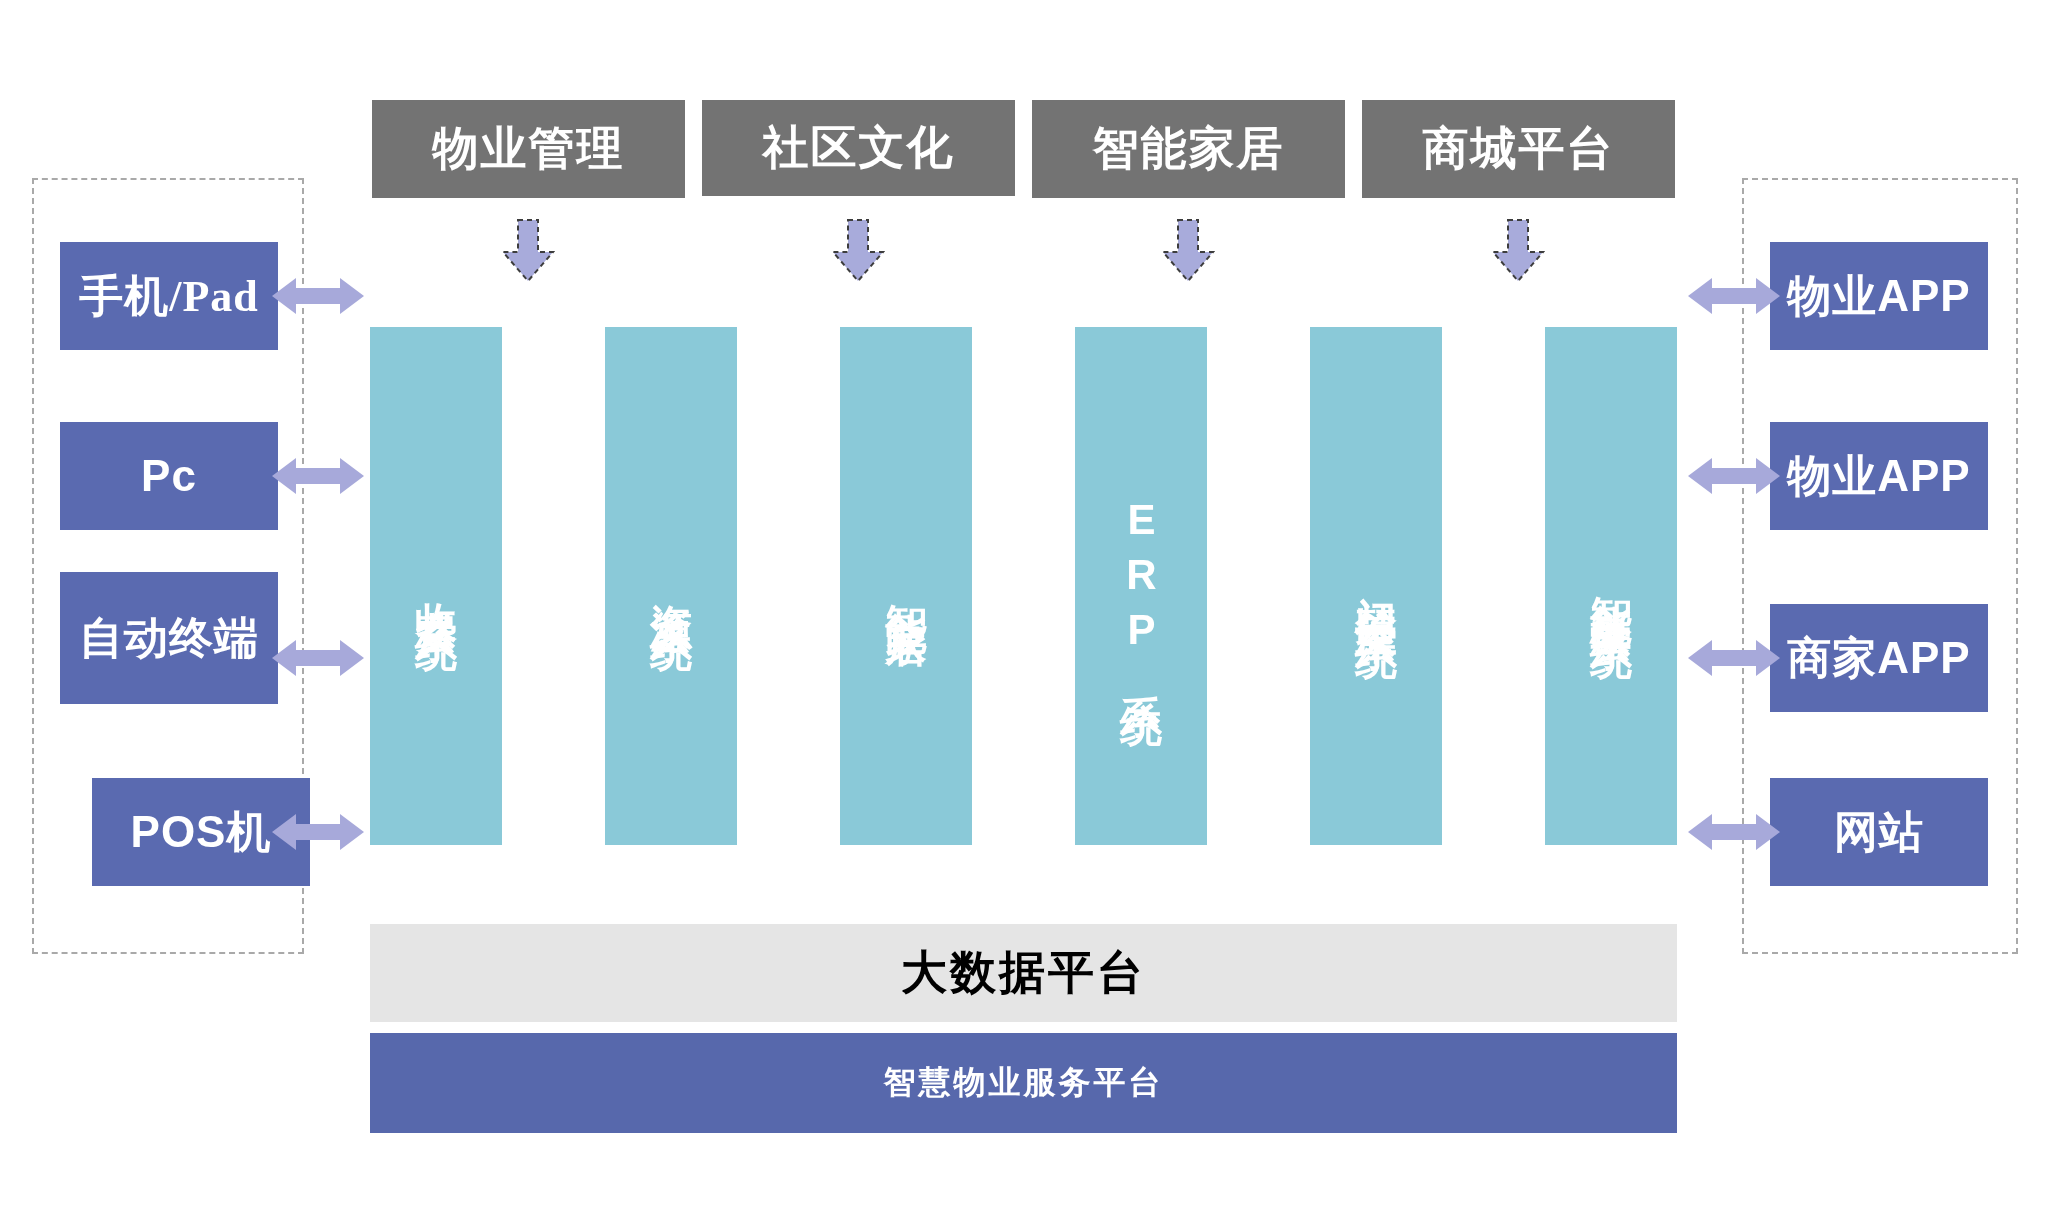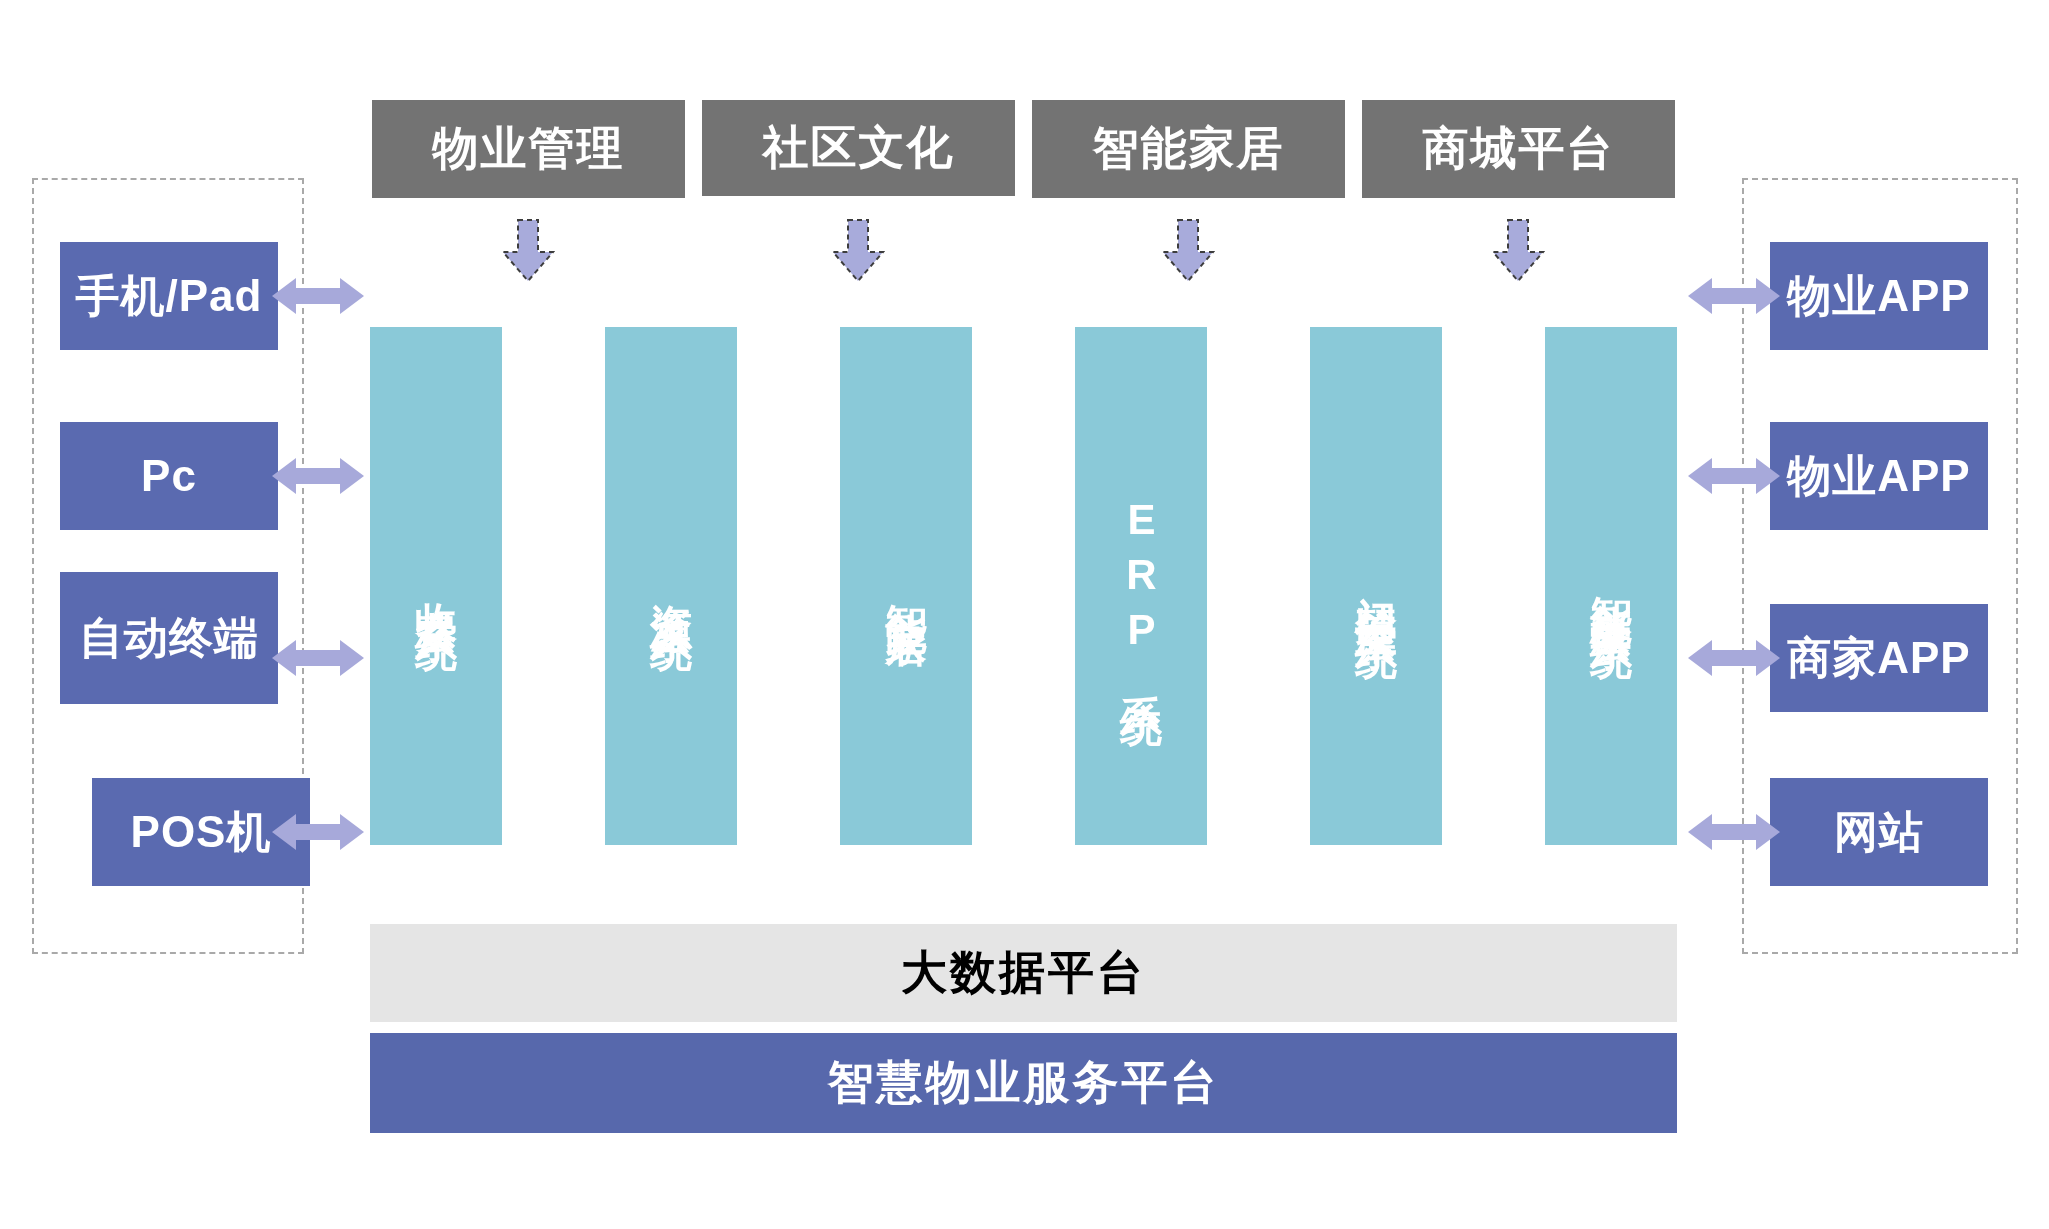--- a/index.html
+++ b/index.html
@@ -53,21 +53,21 @@
   .gray-bar{
     background:#E5E5E5;
     color:#000000;
     font-size:46px;font-weight:bold;
     display:flex;align-items:center;justify-content:center;
     letter-spacing:3px;
   }
   .bottom-purple-bar{
     background:#5768AC;
     color:#ffffff;
-    font-size:46px;font-weight:bold;
+    font-size:32px;font-weight:bold;
     display:flex;align-items:center;justify-content:center;
     letter-spacing:3px;
   }
 
   .icon-wrap{display:block;line-height:0;}
 </style>
 </head>
 <body>
 
 <div id="canvas">
@@ -112,21 +112,21 @@
   </div>
   <div class="abs system-col" style="left:1310px;top:327px;width:132px;height:518px;">
     <span class="vtext">门禁停车系统</span>
   </div>
   <div class="abs system-col" style="left:1545px;top:327px;width:132px;height:518px;">
     <span class="vtext">智能楼宇系统</span>
   </div>
 
   <div class="abs dashed-panel" style="left:32px;top:178px;width:268px;height:772px;"></div>
 
-  <div class="abs purple-box" style="left:60px;top:242px;width:218px;height:108px;">手机/Pad</div>
+  <div class="abs purple-box" style="left:60px;top:242px;width:218px;height:108px;font-family:Liberation Serif, serif;">手机/Pad</div>
   <div class="abs purple-box" style="left:60px;top:422px;width:218px;height:108px;">Pc</div>
   <div class="abs purple-box" style="left:60px;top:572px;width:218px;height:132px;">自动终端</div>
   <div class="abs purple-box" style="left:60px;top:778px;width:218px;height:108px;margin-left:32px;">POS机</div>
 
   <span class="abs icon-wrap" style="left:272px;top:275px;">
     <svg width="92" height="42" viewBox="0 0 92 42">
         <polygon points="0,21 24,3 24,13 68,13 68,3 92,21 68,39 68,29 24,29 24,39" fill="#A7A9DA"></polygon>
       </svg>
   </span>
   <span class="abs icon-wrap" style="left:272px;top:455px;">

